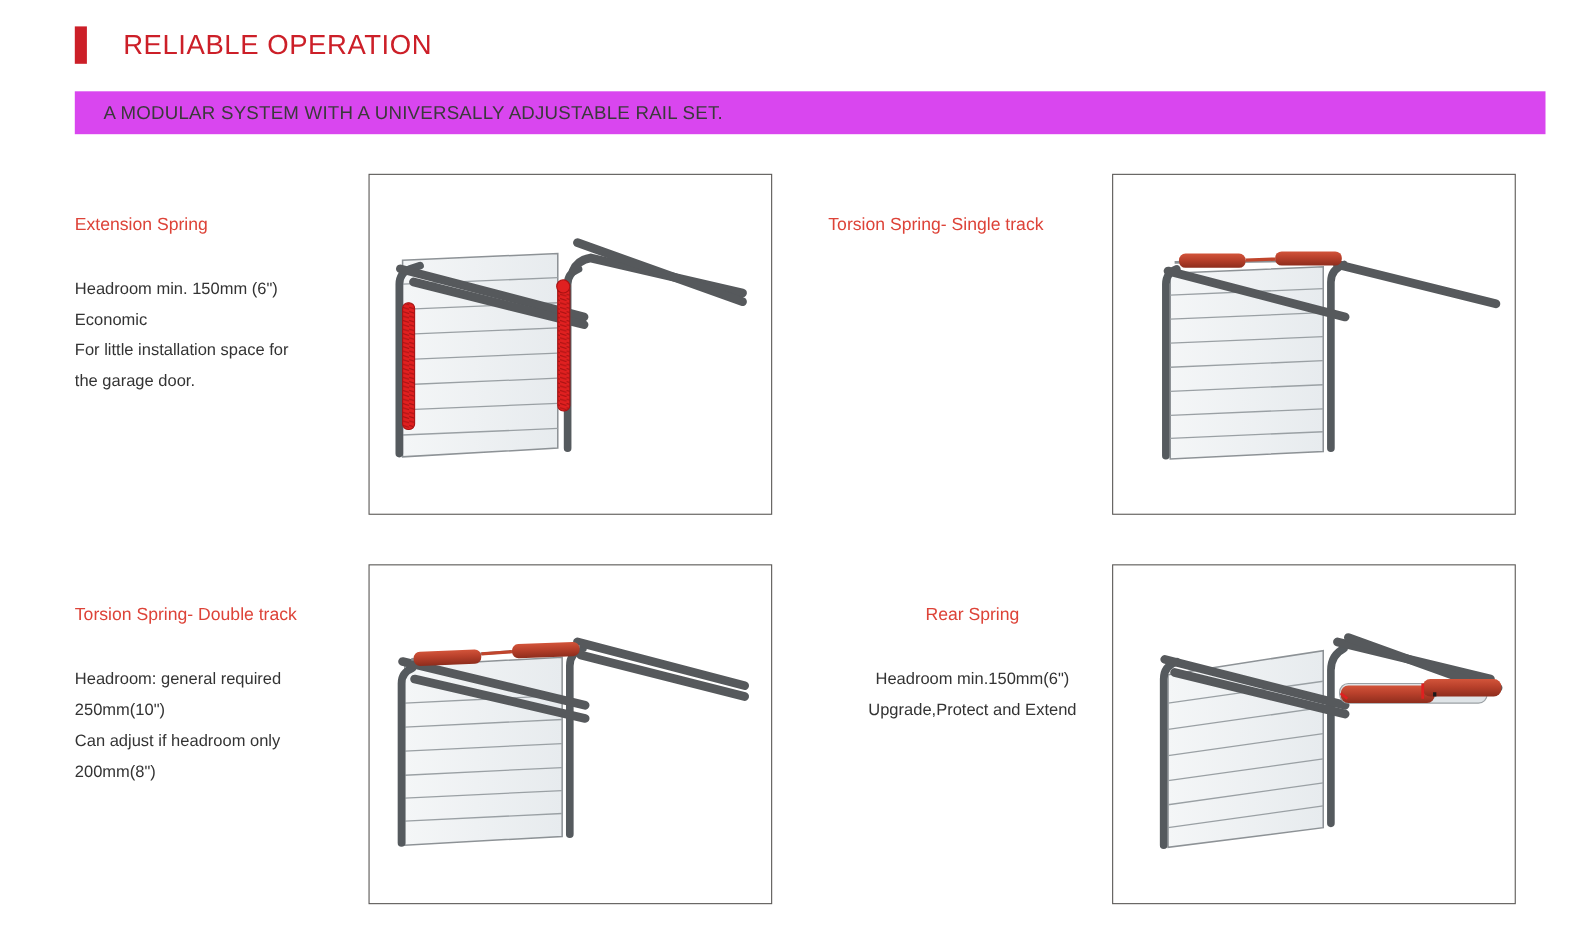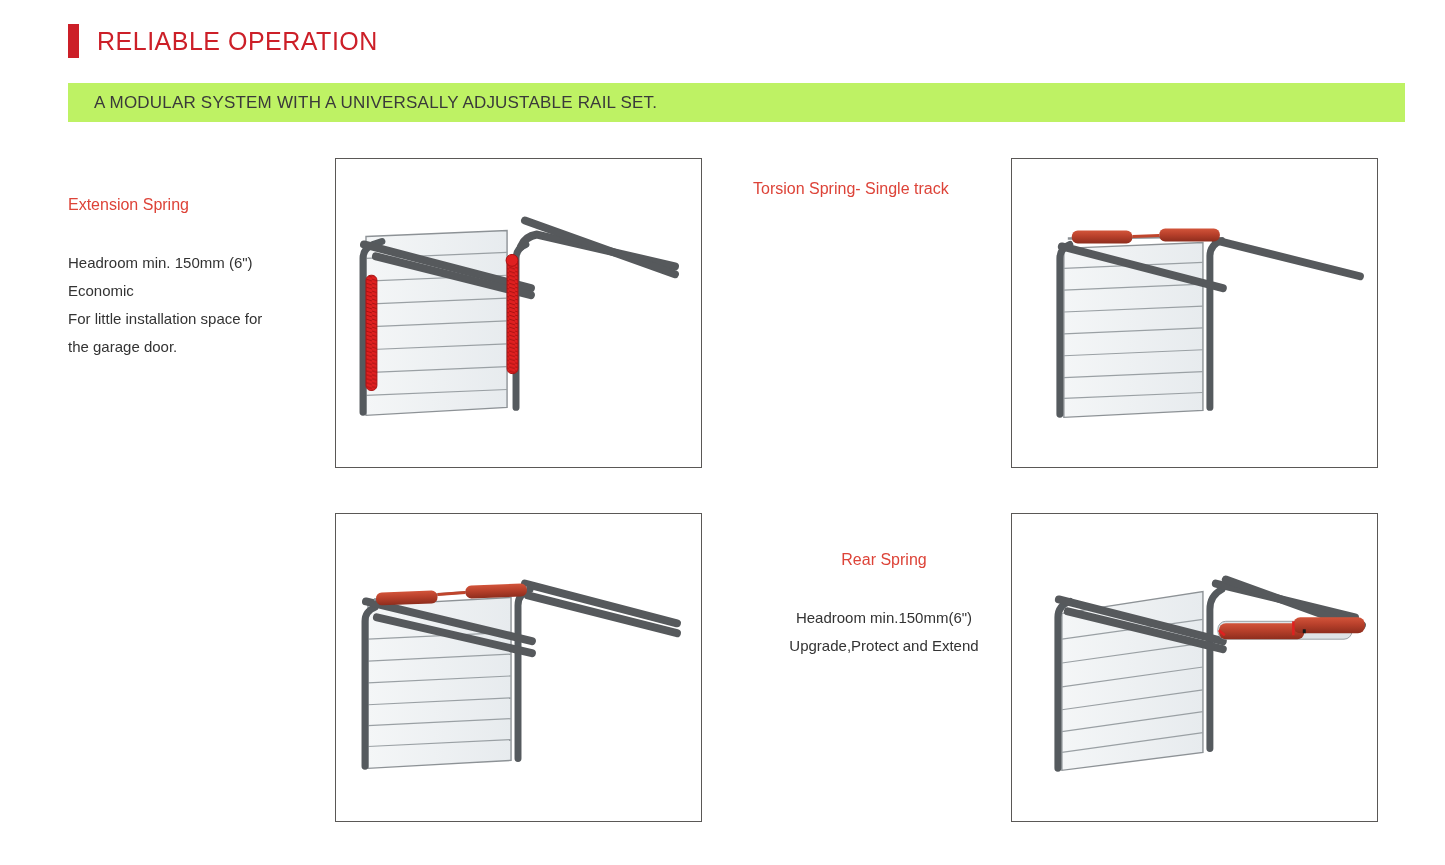--- a/index.html
+++ b/index.html
@@ -5,45 +5,45 @@
   html,body{margin:0;padding:0;}
   body{
     width:1445px;height:865px;
     background:#ffffff;
     font-family:"Liberation Sans","DejaVu Sans",sans-serif;
     position:relative;overflow:hidden;
   }
   .page{position:absolute;inset:0;}
 
   
-  .page-title-row{position:absolute;left:68px;top:24px;display:flex;align-items:center;gap:18px;}
+  .page-title-row{position:absolute;left:68px;top:24px;display:flex;align-items:center;gap:33px;}
   .title-bar{width:11px;height:34px;background:#cc1f28;}
   .page-title{font-size:25px;letter-spacing:.5px;color:#cc1f28;font-weight:400;white-space:nowrap;}
 
   .subtitle-bar{
     position:absolute;left:68px;top:83px;width:1337px;height:39px;
-    background:#bef264;display:flex;align-items:center;
+    background:#d946ef;display:flex;align-items:center;
   }
   .subtitle-text{margin-left:26px;font-size:17px;color:#3a3a3a;letter-spacing:.2px;white-space:nowrap;}
   .txt-col{position:absolute;}
   .sec-title{
     font-size:16px;color:#dd4338;line-height:25px;font-weight:400;margin:0 0 0 0;
   }
   .sec-body{
     margin-top:32px;font-size:15px;color:#333333;line-height:28px;white-space:pre-line;
   }
 
   .fig{
     position:absolute;border:1px solid #5a5856;background:#ffffff;box-sizing:border-box;
   }
   .fig svg{display:block;width:100%;height:100%;}
 
   
   #b1-txt{left:68px;top:192px;width:258px;}
-  #b2-txt{left:753px;top:176px;width:262px;}
+  #b2-txt{left:753px;top:192px;width:262px;}
   #b3-txt{left:68px;top:547px;width:258px;}
   #b4-txt{left:753px;top:547px;width:262px;text-align:center;}
 
   #f1{left:335px;top:158px;width:367px;height:310px;}
   #f2{left:1011px;top:158px;width:367px;height:310px;}
   #f3{left:335px;top:513px;width:367px;height:309px;}
   #f4{left:1011px;top:513px;width:367px;height:309px;}
 </style>
 </head>
 <body>
@@ -137,20 +137,27 @@
       <line x1="50" y1="88" x2="212" y2="130" stroke="#56595c" stroke-width="8" stroke-linecap="round"></line>
       <path d="M205 82 L350 118" stroke="#56595c" stroke-width="8" fill="none" stroke-linecap="round"></path>
 
       <line x1="56" y1="80" x2="208" y2="78" stroke="#8a8f93" stroke-width="2.5"></line>
       <rect x="60" y="72" width="61" height="13" rx="6" fill="url(#tsp2)"></rect>
       <rect x="148" y="70" width="61" height="13" rx="6" fill="url(#tsp2)"></rect>
       <line x1="121" y1="78" x2="148" y2="77" stroke="#c0452c" stroke-width="3"></line>
     </svg>
   </div>
 
+  <div class="txt-col" id="b3-txt">
+    <div class="sec-title">Torsion Spring- Double track</div>
+    <div class="sec-body">Headroom: general required
+250mm(10")
+Can adjust if headroom only
+200mm(8")</div>
+  </div>
 
   <div class="fig" id="f3">
     <svg viewBox="0 0 367 309" xmlns="http://www.w3.org/2000/svg">
       <defs>
         <linearGradient id="panel3" x1="0" y1="0" x2="1" y2="0">
           <stop offset="0" stop-color="#f4f6f7"></stop>
             <stop offset="1" stop-color="#e7ebee"></stop>
         </linearGradient>
         <linearGradient id="tsp3" x1="0" y1="0" x2="0" y2="1">
           <stop offset="0" stop-color="#d2543a"></stop>

